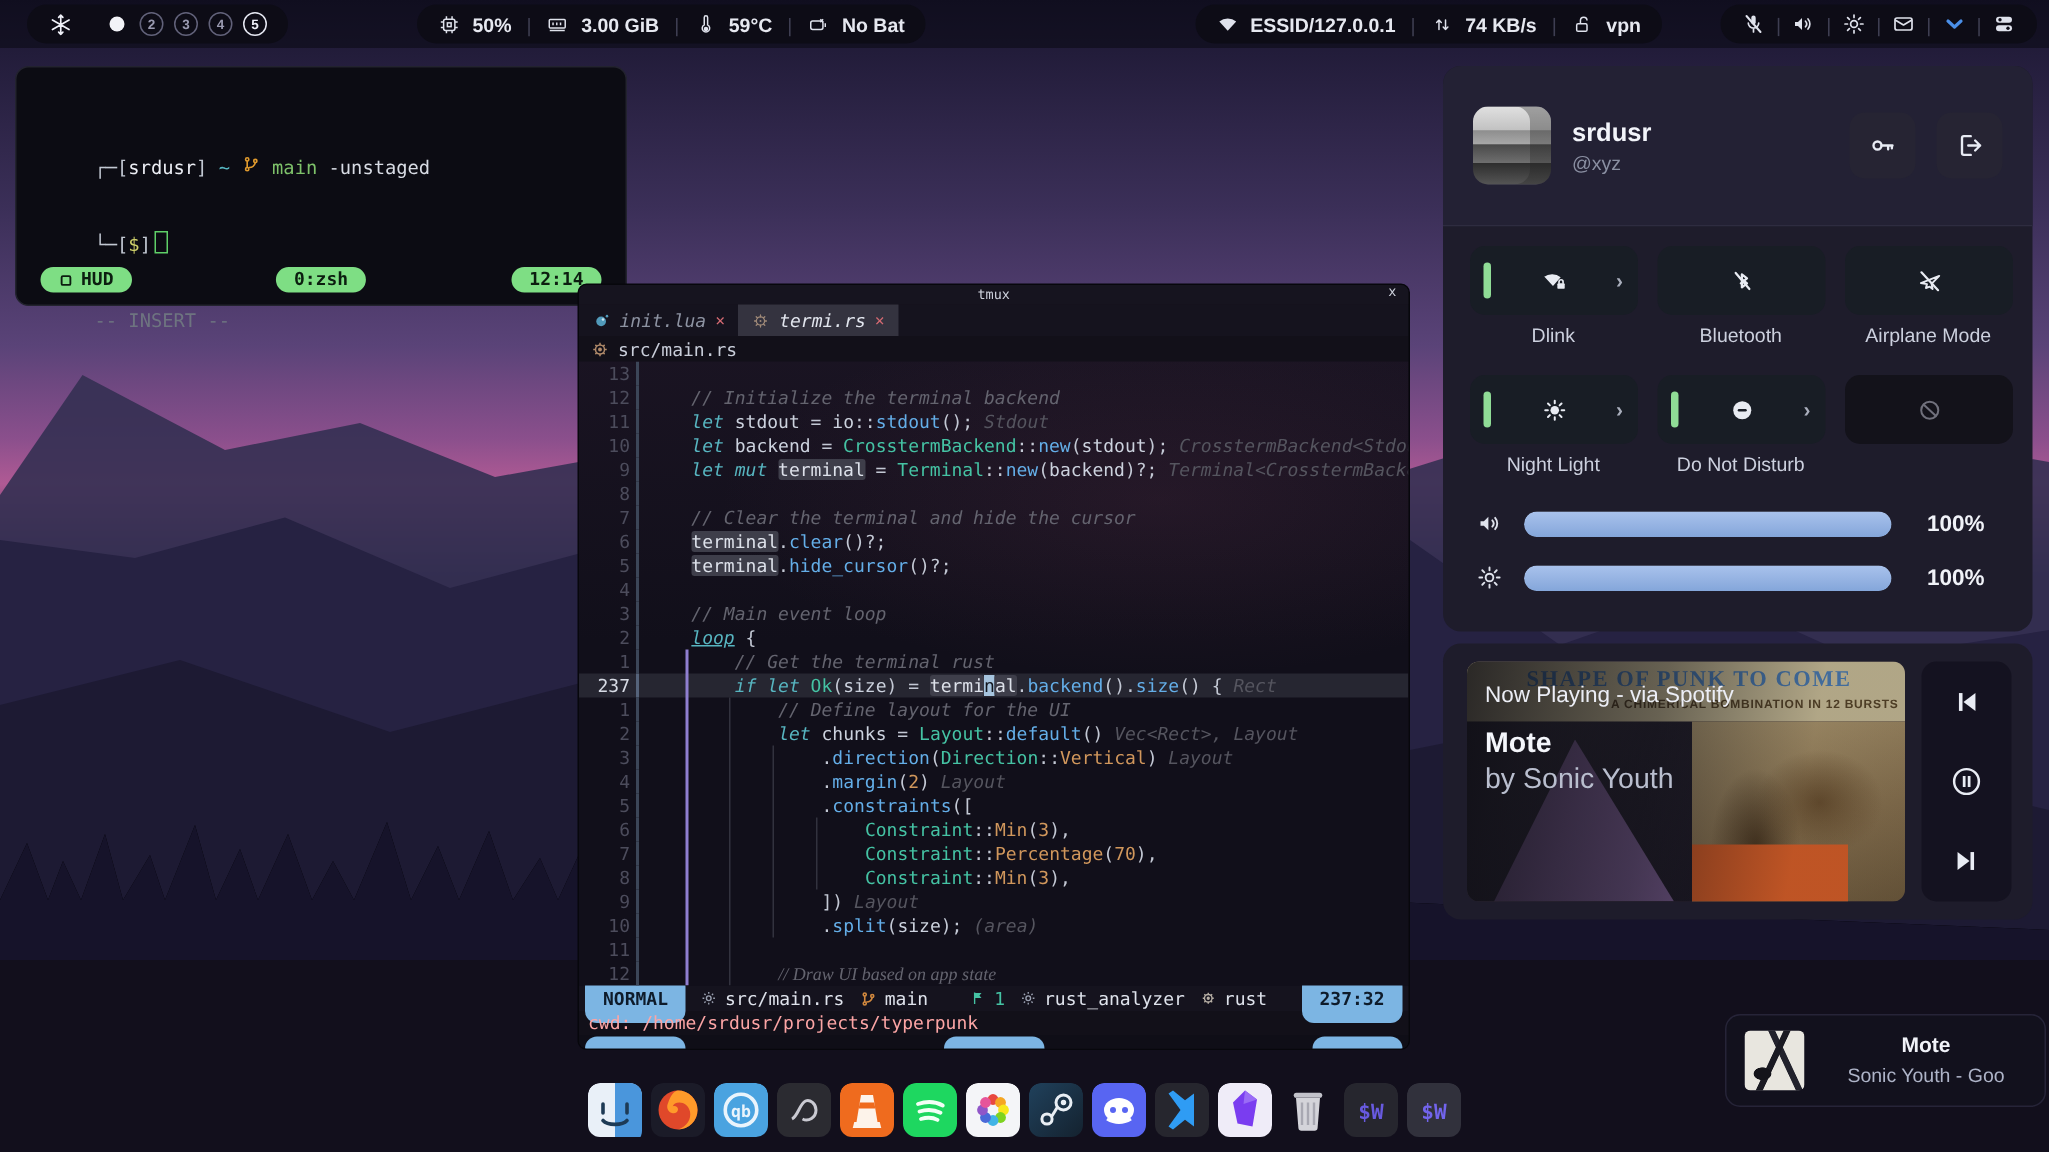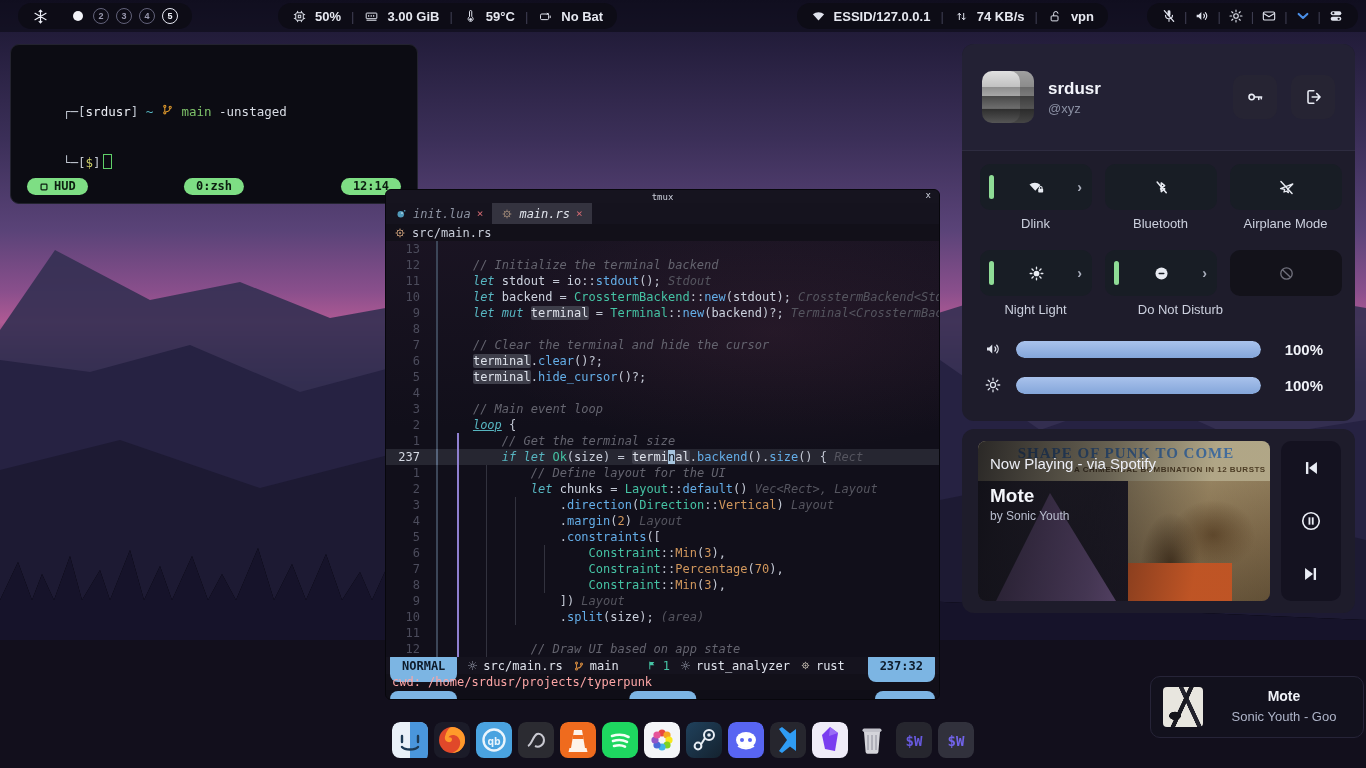--- a/index.html
+++ b/index.html
@@ -34,21 +34,21 @@
   .tab{display:flex;align-items:center;gap:6px;padding:0 9px;color:#8d93a2;font-style:italic;}
   .tab.active{background:#34333f;color:#e2e6ee;}
   .tab .close{color:#d46a72;font-style:normal;font-size:11px;}
   .crumb{height:17px;display:flex;align-items:center;gap:6px;padding:0 8px;font-size:12px;color:#c9ceda;}
   
   #code{position:relative;height:416px;background:
     radial-gradient(420px 170px at 70% 22%,rgba(120,60,90,.16),rgba(0,0,0,0) 70%),
     linear-gradient(180deg,rgba(60,38,66,.20),rgba(14,12,22,0) 45%),#110f1a;overflow:hidden;}
   .row{display:flex;height:16px;line-height:16px;font-size:12px;white-space:pre;position:relative;z-index:2;}
   .row.cur{background:#262631;}
-  .gut{width:34px;text-align:right;padding-right:16px;color:#4c4c5c;flex:none;}
+  .gut{width:34px;text-align:right;padding-right:4px;color:#4c4c5c;flex:none;}
   .row.cur .gut{color:#d6dae4;}
   .sep{width:2px;background:#3c4658;flex:none;}
   .row.cur .sep{background:#55637a;}
   .txt{padding-left:6px;flex:1;overflow:hidden;}
   .tk-cmt{color:#64646f;font-style:italic;}
   .tk-kw{color:#57b5c0;font-style:italic;}
   .tk-kwu{color:#57b5c0;font-style:italic;text-decoration:underline;}
   .tk-type{color:#45c3a4;}
   .tk-fn{color:#64aee8;}
   .tk-var{color:#ccd2de;}
@@ -101,21 +101,21 @@
     radial-gradient(40px 70px at 30% 70%,#4e3a22,rgba(0,0,0,0) 75%),
     linear-gradient(160deg,#b5a076,#8a7350 60%,#6e5a3c);}
   .art .tri{position:absolute;left:18px;top:52px;width:120px;height:108px;background:#8f6fa8;
     clip-path:polygon(45% 0,100% 100%,0 100%);opacity:.85;}
   .art .panelgray{position:absolute;left:0px;top:40px;width:150px;height:120px;
     background:linear-gradient(115deg,#3a3542 20%,#2a2632 60%,#201c28);z-index:-0;}
   .art .orange{position:absolute;left:150px;top:122px;width:104px;height:38px;background:#d85f28;}
   .art .shade{position:absolute;inset:0;background:linear-gradient(100deg,rgba(8,8,14,.82) 0%,rgba(8,8,14,.5) 42%,rgba(8,8,14,.12) 75%);}
   .art .np{position:absolute;left:12px;top:14px;font-size:15px;color:#eceef6;}
   .art .trk{position:absolute;left:12px;top:44px;font-size:19px;font-weight:700;color:#f4f6fb;}
-  .art .artst{position:absolute;left:12px;top:68px;font-size:12px;color:#b9bece;}
+  .art .artst{position:absolute;left:12px;top:68px;font-size:19px;color:#b9bece;}
   .mctrl{position:absolute;right:14px;top:12px;width:60px;height:160px;background:#141220;border-radius:10px;
     display:flex;flex-direction:column;align-items:center;justify-content:space-around;color:#e9ecf4;font-size:22px;}
   
   #notif{position:absolute;left:1150px;top:676px;width:212px;height:60px;background:#12111d;
     border:1px solid #262438;border-radius:10px;}
   .thumb{position:absolute;left:12px;top:10px;width:40px;height:40px;border-radius:4px;background:
     radial-gradient(14px 10px at 30% 72%,#14141a 40%,rgba(0,0,0,0) 44%),
     linear-gradient(115deg,rgba(0,0,0,0) 44%,#1a1a22 45%,#1a1a22 52%,rgba(0,0,0,0) 53%),
     linear-gradient(65deg,rgba(0,0,0,0) 58%,#22222c 59%,#22222c 66%,rgba(0,0,0,0) 67%),#e8e6df;}
   #notif .nt{position:absolute;left:64px;right:10px;top:11px;text-align:center;font-size:14px;font-weight:700;color:#f0f2f8;}
@@ -238,20 +238,21 @@
 
   <div id="term">
     <div class="body">
       <div><span style="color:#c2c8d2">┌─[</span><span style="color:#eceef4">srdusr</span><span style="color:#c2c8d2">] </span><span style="color:#56b6c2">~</span><span> </span><span class="ic" style="font-size:13px;color:#e09a2d;"><svg viewBox="0 0 24 24" stroke="currentColor" stroke-width="2" fill="none">
               <circle cx="7" cy="6" r="2"></circle>
               <circle cx="7" cy="18" r="2"></circle>
               <circle cx="17" cy="8" r="2"></circle>
               <path d="M7 8v8M17 10a8 8 0 0 1-8 6"></path>
             </svg></span><span> </span><span style="color:#7ec26a">main</span><span> </span><span style="color:#d8dce4">-unstaged</span></div>
       <div><span style="color:#c2c8d2">└─[</span><span style="color:#cfd06a">$</span><span style="color:#c2c8d2">]</span><span class="curbox"></span></div>
+      <div style="color:#6e7480">-- INSERT --</div>
     </div>
     <div class="tpill" style="left:16px;">
       <span class="ic" style="font-size:10px;">
           <svg viewBox="0 0 24 24" stroke="#0c1e10" stroke-width="3" fill="none">
             <rect x="5" y="5" width="14" height="14" rx="2"></rect>
           </svg>
         </span>
       <span>HUD</span>
     </div>
     <div class="tpill" style="left:50%;transform:translateX(-50%);">
@@ -280,21 +281,21 @@
           <span class="close">×</span>
         </div>
         <div class="tab active">
           <span class="ic" style="font-size: 12px;">
             <svg viewBox="0 0 24 24" stroke="#a08a78" stroke-width="1.7" fill="none" stroke-linecap="round" stroke-linejoin="round">
               <circle cx="12" cy="12" r="5.5"></circle>
               <circle cx="12" cy="12" r="1.3" fill="#a08a78" stroke="none"></circle>
               <path d="M12 4v2.5M12 17.5V20M4 12h2.5M17.5 12H20M6.3 6.3l1.8 1.8M15.9 15.9l1.8 1.8M6.3 17.7l1.8-1.8M15.9 8.1l1.8-1.8"></path>
             </svg>
           </span>
-          <span>main.rs</span>
+          <span>termi.rs</span>
           <span class="close">×</span>
         </div>
       </div>
     <div class="crumb">
       <span class="ic" style="font-size:12px;color:#b08a6a;">
           <svg viewBox="0 0 24 24" stroke="currentColor" stroke-width="2" fill="none">
             <circle cx="12" cy="12" r="6"></circle>
             <circle cx="12" cy="12" r="1.6" fill="currentColor"></circle>
             <path d="M12 3v3M12 18v3M3 12h3M18 12h3M5.8 5.8l2.1 2.1M16.1 16.1l2.1 2.1M5.8 18.2l2.1-2.1M16.1 7.9l2.1-2.1"></path>
           </svg>
@@ -311,34 +312,34 @@
         <div class="row"><span class="gut">11</span><span class="sep"></span><span class="txt" style="padding-left: 34.92px;"><span class="tk-kw">let </span><span class="tk-var">stdout</span><span class="tk-pun"> = </span><span class="tk-var">io</span><span class="tk-pun">::</span><span class="tk-fn">stdout</span><span class="tk-pun">(); </span><span class="tk-hint">Stdout</span></span></div>
         <div class="row"><span class="gut">10</span><span class="sep"></span><span class="txt" style="padding-left: 34.92px;"><span class="tk-kw">let </span><span class="tk-var">backend</span><span class="tk-pun"> = </span><span class="tk-type">CrosstermBackend</span><span class="tk-pun">::</span><span class="tk-fn">new</span><span class="tk-pun">(</span><span class="tk-var">stdout</span><span class="tk-pun">); </span><span class="tk-hint">CrosstermBackend&lt;Stdout</span></span></div>
         <div class="row"><span class="gut">9</span><span class="sep"></span><span class="txt" style="padding-left: 34.92px;"><span class="tk-kw">let </span><span class="tk-kw">mut </span><span class="tk-hl">terminal</span><span class="tk-pun"> = </span><span class="tk-type">Terminal</span><span class="tk-pun">::</span><span class="tk-fn">new</span><span class="tk-pun">(</span><span class="tk-var">backend</span><span class="tk-pun">)?; </span><span class="tk-hint">Terminal&lt;CrosstermBacken</span></span></div>
         <div class="row"><span class="gut">8</span><span class="sep"></span><span class="txt" style="padding-left: 6px;"></span></div>
         <div class="row"><span class="gut">7</span><span class="sep"></span><span class="txt" style="padding-left: 34.92px;"><span class="tk-cmt">// Clear the terminal and hide the cursor</span></span></div>
         <div class="row"><span class="gut">6</span><span class="sep"></span><span class="txt" style="padding-left: 34.92px;"><span class="tk-hl">terminal</span><span class="tk-pun">.</span><span class="tk-fn">clear</span><span class="tk-pun">()?;</span></span></div>
         <div class="row"><span class="gut">5</span><span class="sep"></span><span class="txt" style="padding-left: 34.92px;"><span class="tk-hl">terminal</span><span class="tk-pun">.</span><span class="tk-fn">hide_cursor</span><span class="tk-pun">()?;</span></span></div>
         <div class="row"><span class="gut">4</span><span class="sep"></span><span class="txt" style="padding-left: 6px;"></span></div>
         <div class="row"><span class="gut">3</span><span class="sep"></span><span class="txt" style="padding-left: 34.92px;"><span class="tk-cmt">// Main event loop</span></span></div>
         <div class="row"><span class="gut">2</span><span class="sep"></span><span class="txt" style="padding-left: 34.92px;"><span class="tk-kwu">loop</span><span class="tk-pun"> {</span></span></div>
-        <div class="row"><span class="gut">1</span><span class="sep"></span><span class="txt" style="padding-left: 63.84px;"><span class="tk-cmt">// Get the terminal size</span></span></div>
+        <div class="row"><span class="gut">1</span><span class="sep"></span><span class="txt" style="padding-left: 63.84px;"><span class="tk-cmt">// Get the terminal rust</span></span></div>
         <div class="row cur"><span class="gut">237</span><span class="sep"></span><span class="txt" style="padding-left: 63.84px;"><span class="tk-kw">if let </span><span class="tk-type">Ok</span><span class="tk-pun">(</span><span class="tk-var">size</span><span class="tk-pun">) = </span><span class="tk-hl">termi</span><span class="tk-cur">n</span><span class="tk-hl">al</span><span class="tk-pun">.</span><span class="tk-fn">backend</span><span class="tk-pun">().</span><span class="tk-fn">size</span><span class="tk-pun">() { </span><span class="tk-hint">Rect</span></span></div>
         <div class="row"><span class="gut">1</span><span class="sep"></span><span class="txt" style="padding-left: 92.76px;"><span class="tk-cmt">// Define layout for the UI</span></span></div>
         <div class="row"><span class="gut">2</span><span class="sep"></span><span class="txt" style="padding-left: 92.76px;"><span class="tk-kw">let </span><span class="tk-var">chunks</span><span class="tk-pun"> = </span><span class="tk-type">Layout</span><span class="tk-pun">::</span><span class="tk-fn">default</span><span class="tk-pun">() </span><span class="tk-hint">Vec&lt;Rect&gt;, Layout</span></span></div>
         <div class="row"><span class="gut">3</span><span class="sep"></span><span class="txt" style="padding-left: 121.68px;"><span class="tk-pun">.</span><span class="tk-fn">direction</span><span class="tk-pun">(</span><span class="tk-type">Direction</span><span class="tk-pun">::</span><span class="tk-enum">Vertical</span><span class="tk-pun">) </span><span class="tk-hint">Layout</span></span></div>
         <div class="row"><span class="gut">4</span><span class="sep"></span><span class="txt" style="padding-left: 121.68px;"><span class="tk-pun">.</span><span class="tk-fn">margin</span><span class="tk-pun">(</span><span class="tk-num">2</span><span class="tk-pun">) </span><span class="tk-hint">Layout</span></span></div>
         <div class="row"><span class="gut">5</span><span class="sep"></span><span class="txt" style="padding-left: 121.68px;"><span class="tk-pun">.</span><span class="tk-fn">constraints</span><span class="tk-pun">([</span></span></div>
         <div class="row"><span class="gut">6</span><span class="sep"></span><span class="txt" style="padding-left: 150.6px;"><span class="tk-type">Constraint</span><span class="tk-pun">::</span><span class="tk-enum">Min</span><span class="tk-pun">(</span><span class="tk-num">3</span><span class="tk-pun">),</span></span></div>
         <div class="row"><span class="gut">7</span><span class="sep"></span><span class="txt" style="padding-left: 150.6px;"><span class="tk-type">Constraint</span><span class="tk-pun">::</span><span class="tk-enum">Percentage</span><span class="tk-pun">(</span><span class="tk-num">70</span><span class="tk-pun">),</span></span></div>
         <div class="row"><span class="gut">8</span><span class="sep"></span><span class="txt" style="padding-left: 150.6px;"><span class="tk-type">Constraint</span><span class="tk-pun">::</span><span class="tk-enum">Min</span><span class="tk-pun">(</span><span class="tk-num">3</span><span class="tk-pun">),</span></span></div>
         <div class="row"><span class="gut">9</span><span class="sep"></span><span class="txt" style="padding-left: 121.68px;"><span class="tk-pun">]) </span><span class="tk-hint">Layout</span></span></div>
         <div class="row"><span class="gut">10</span><span class="sep"></span><span class="txt" style="padding-left: 121.68px;"><span class="tk-pun">.</span><span class="tk-fn">split</span><span class="tk-pun">(</span><span class="tk-var">size</span><span class="tk-pun">); </span><span class="tk-hint">(area)</span></span></div>
         <div class="row"><span class="gut">11</span><span class="sep"></span><span class="txt" style="padding-left: 6px;"></span></div>
-        <div class="row"><span class="gut">12</span><span class="sep"></span><span class="txt" style="padding-left: 92.76px;"><span class="tk-cmt">// Draw UI based on app state</span></span></div>
+        <div class="row"><span class="gut">12</span><span class="sep"></span><span class="txt" style="padding-left: 92.76px; font-family: Liberation Serif, serif;"><span class="tk-cmt">// Draw UI based on app state</span></span></div>
       </div>
     <div class="statusline">
       <span class="bpill" style="font-weight:700;">NORMAL</span>
       <span class="sl-item">
           <span class="ic" style="font-size:11px;color:#9aa0b0;">
             <svg viewBox="0 0 24 24" stroke="currentColor" stroke-width="2" fill="none">
               <circle cx="12" cy="12" r="3.4"></circle>
               <path d="M12 3v2.5M12 18.5V21M3 12h2.5M18.5 12H21M5.6 5.6l1.8 1.8M16.6 16.6l1.8 1.8M5.6 18.4l1.8-1.8M16.6 7.4l1.8-1.8"></path>
             </svg>
           </span>
@@ -473,21 +474,21 @@
         <div class="tg-card" style="left: 143px; top: 206px;">
           <span class="indicator"></span>
           <span class="ic" style="font-size: 19px;">
             <svg viewBox="0 0 24 24">
               <circle cx="12" cy="12" r="7.6" fill="#e8ebf2"></circle>
               <rect x="8.2" y="11" width="7.6" height="2" rx="1" fill="#181d25"></rect>
             </svg>
           </span>
           <span class="chev">›</span>
         </div>
-        <div class="tg-label" style="left: 136px; top: 258px; text-align: right;">Do Not Disturb</div>
+        <div class="tg-label" style="left: 136px; top: 258px;">Do Not Disturb</div>
         <div class="tg-card off2" style="left: 268px; top: 206px;">
           <span class="ic" style="font-size: 19px;">
             <svg viewBox="0 0 24 24" stroke="#70707c" stroke-width="1.7" fill="none" stroke-linecap="round" stroke-linejoin="round">
               <circle cx="12" cy="12" r="7.2"></circle>
               <path d="M7 7.3 17 16.7"></path>
             </svg>
           </span>
         </div>
       </div>
     <div id="sliders">

